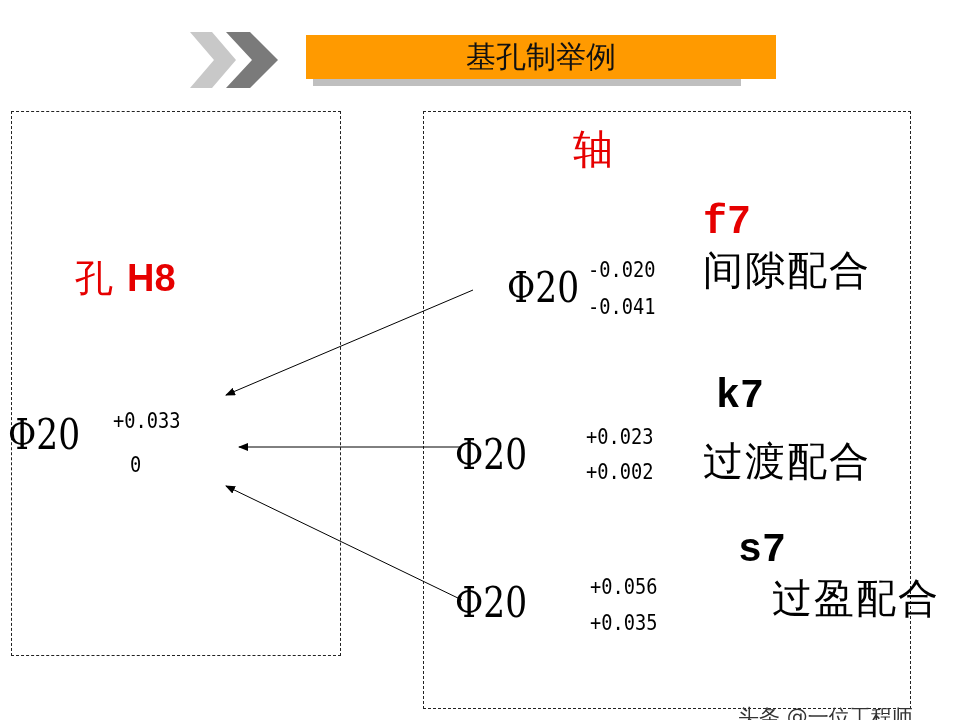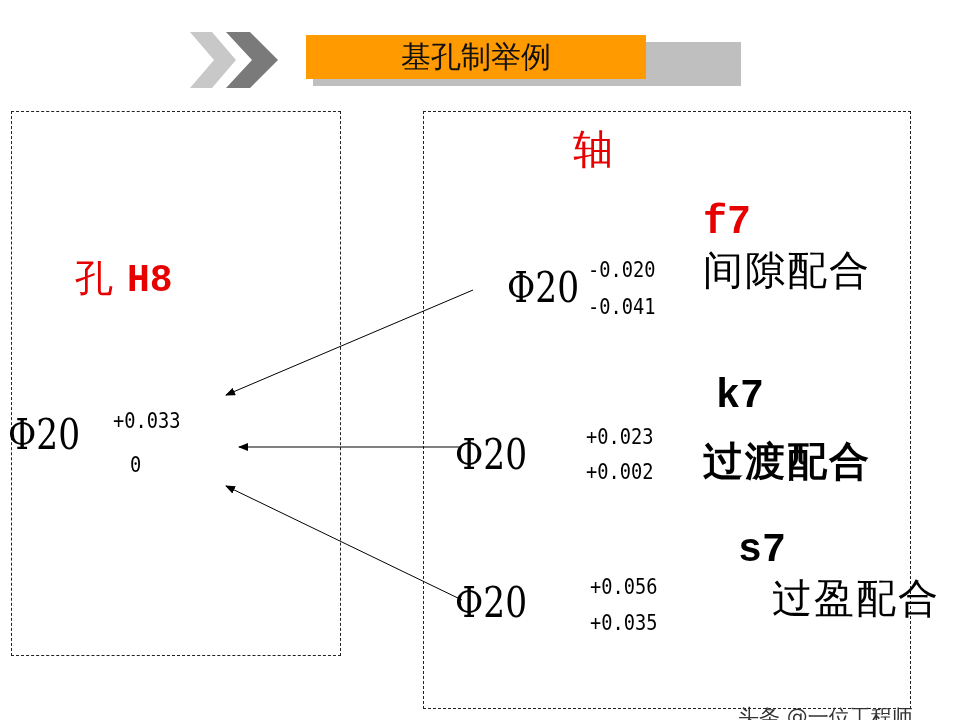--- a/index.html
+++ b/index.html
@@ -1,29 +1,29 @@
 <!DOCTYPE html>
 <html><head>
 <meta charset="utf-8">
 <style>
   html, body { margin:0; padding:0; background:#ffffff; }
   body { width:960px; height:720px; position:relative; overflow:hidden;
          font-family:"DejaVu Sans", sans-serif; color:#000; }
   .abs { position:absolute; }
   .chevrons { left:190px; top:30px; width:90px; height:60px; }
   .title-shadow { left:313px; top:42px; width:428px; height:44px; background:#bfbfbf; }
-  .title-bar { left:306px; top:35px; width:340px; height:44px; background:#ff9a00;
+  .title-bar { left:306px; top:35px; width:470px; height:44px; background:#ff9a00;
                display:flex; align-items:center; justify-content:center;
                font-size:30px; color:#111; }
   .box { border:1px dashed #222; box-sizing:border-box; }
   .box-left { left:11px; top:111px; width:330px; height:545px; }
   .box-right { left:423px; top:111px; width:488px; height:598px; }
   .red { color:#e60000; }
   .hole-label { left:75px; top:253px; font-size:38px; }
-  .hole-label .grade { font-family:Liberation Mono, monospace; font-weight:bold; margin-left:14px; font-size:38px; }
+  .hole-label .grade { font-family:Liberation Sans, sans-serif; font-weight:bold; margin-left:14px; font-size:38px; }
   .shaft-label { left:573px; top:122px; font-size:40px; }
   .grade-lbl { font-family:Liberation Mono, monospace; font-weight:bold; font-size:40px; }
   .phi { font-family:"DejaVu Serif", serif; font-size:42px; transform:scaleX(0.82); transform-origin:left center; }
   .dev { font-family:"DejaVu Sans Mono", monospace; font-size:22px; line-height:34px; transform:scaleX(0.85); transform-origin:left top; }
   .fit { font-size:40px; letter-spacing:2px; }
   .watermark { left:738px; top:676px; font-size:21px; color:#333;margin-top:27px; }
   svg.arrows { left:0; top:0; width:960px; height:720px; pointer-events:none; }
 </style>
 </head>
 <body>
@@ -53,21 +53,21 @@
 <div class="abs grade-lbl red" style="left:703px; top:200px;">f7</div>
 <div class="abs phi" style="left:507px; top:263px;">Φ20</div>
 <div class="abs dev" style="left:588px; top:253px;">-0.020</div>
 <div class="abs dev" style="left:588px; top:290px;">-0.041</div>
 <div class="abs fit" style="left:703px; top:243px;">间隙配合</div>
 
 <div class="abs grade-lbl" style="left:716px; top:374px;text-align:center;">k7</div>
 <div class="abs phi" style="left:455px; top:430px;">Φ20</div>
 <div class="abs dev" style="left:586px; top:420px;">+0.023</div>
 <div class="abs dev" style="left:586px; top:455px;">+0.002</div>
-<div class="abs fit" style="left:703px; top:434px;font-weight:bold;">过渡配合</div>
+<div class="abs fit" style="left:703px; top:434px;">过渡配合</div>
 
 <div class="abs grade-lbl" style="left:738px; top:528px;">s7</div>
 <div class="abs phi" style="left:455px; top:578px;">Φ20</div>
 <div class="abs dev" style="left:590px; top:570px;">+0.056</div>
 <div class="abs dev" style="left:590px; top:606px;">+0.035</div>
 <div class="abs fit" style="left:736px; top:571px;margin-left:36px;">过盈配合</div>
 
 <svg class="abs arrows" viewBox="0 0 960 720">
   <defs>
     <marker id="ah" markerWidth="10" markerHeight="8" refX="9" refY="4" orient="auto" markerUnits="userSpaceOnUse">

